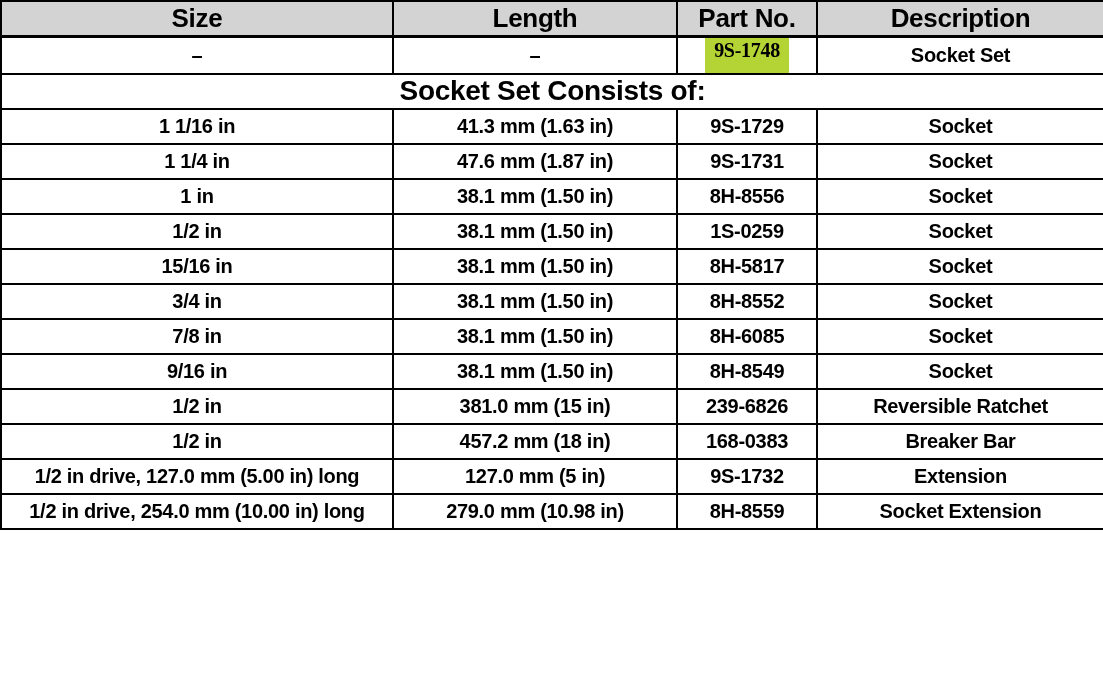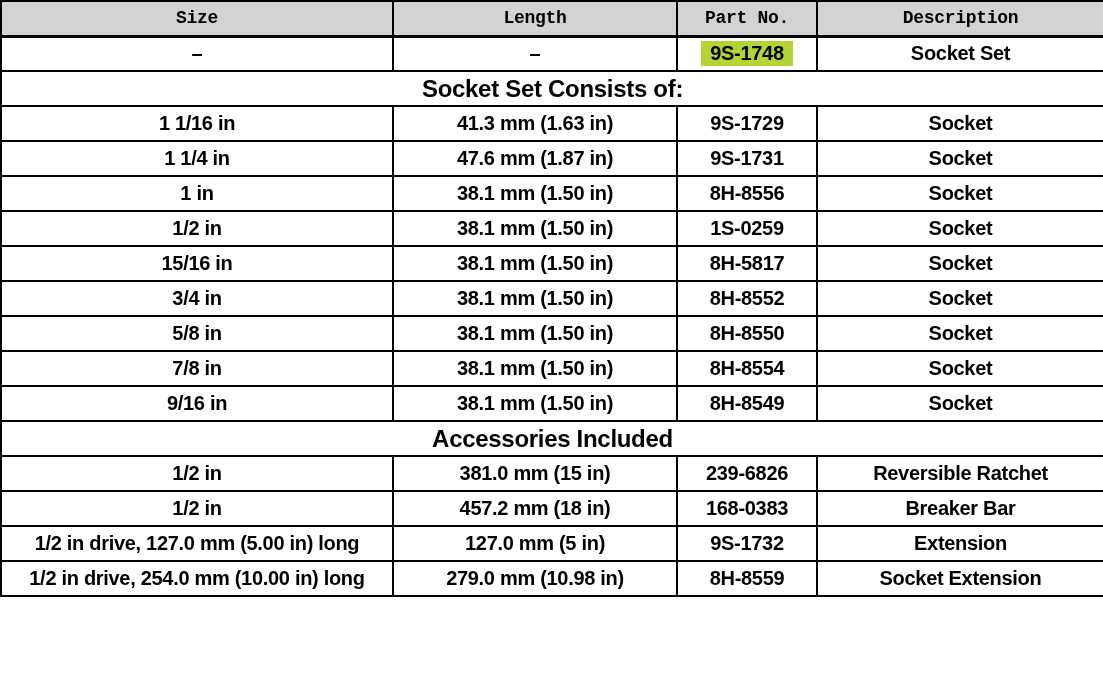--- a/index.html
+++ b/index.html
@@ -35,37 +35,37 @@
     font-weight: bold;
     color: #000000;
     padding: 0 4px;
     height: 35px;
     letter-spacing: -0.3px;
     white-space: nowrap;
     overflow: hidden;
   }
   .parts-table thead th {
     background: var(--header-bg);
-    font-size: 18px;
+    font-size: 26px;
     border-bottom: 3px solid var(--border-color);
-    font-family: Liberation Mono, monospace;
   }
   .parts-table tbody td {
     font-size: 20px;
   }
   .parts-table td.section {
-    font-size: 24px;
+    font-size: 28px;
     border-radius: 7px;
   }
   .parts-table mark {
     background: var(--highlight);
     color: inherit;
     display: inline-block;
-    padding: 1px 9px 2px;
+    padding: 1px 9px 12px;
     line-height: 1.1;
+    font-family: Liberation Serif, serif;
   }
 </style>
 </head>
 <body>
 
 <table class="parts-table">
   <colgroup>
     <col class="c-size">
     <col class="c-length">
     <col class="c-part">
@@ -119,39 +119,30 @@
         <td>8H-5817</td>
         <td>Socket</td>
       </tr>
       <tr>
         <td>3/4 in</td>
         <td>38.1 mm (1.50 in)</td>
         <td>8H-8552</td>
         <td>Socket</td>
       </tr>
       <tr>
-        <td>5/8 in</td>
-        <td>38.1 mm (1.50 in)</td>
-        <td>8H-8550</td>
-        <td>Socket</td>
-      </tr>
-      <tr>
         <td>7/8 in</td>
         <td>38.1 mm (1.50 in)</td>
-        <td>8H-8554</td>
+        <td>8H-6085</td>
         <td>Socket</td>
       </tr>
       <tr>
         <td>9/16 in</td>
         <td>38.1 mm (1.50 in)</td>
         <td>8H-8549</td>
         <td>Socket</td>
-      </tr>
-      <tr>
-        <td colspan="4" class="section">Accessories Included</td>
       </tr>
       <tr>
         <td>1/2 in</td>
         <td>381.0 mm (15 in)</td>
         <td>239-6826</td>
         <td>Reversible Ratchet</td>
       </tr>
       <tr>
         <td>1/2 in</td>
         <td>457.2 mm (18 in)</td>

